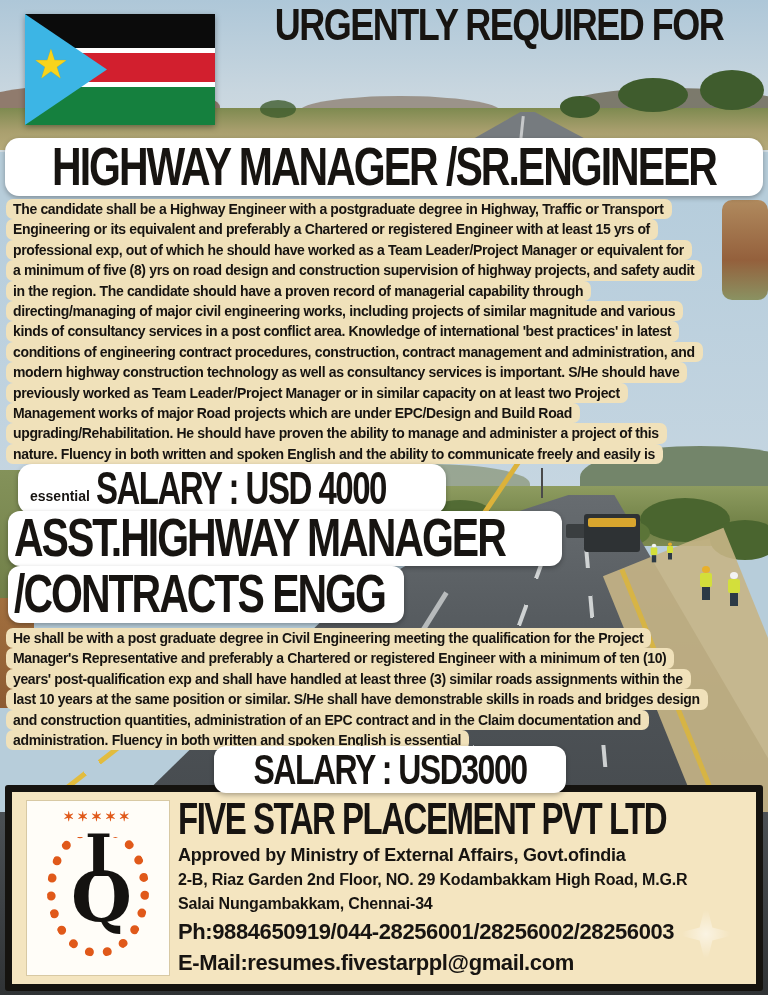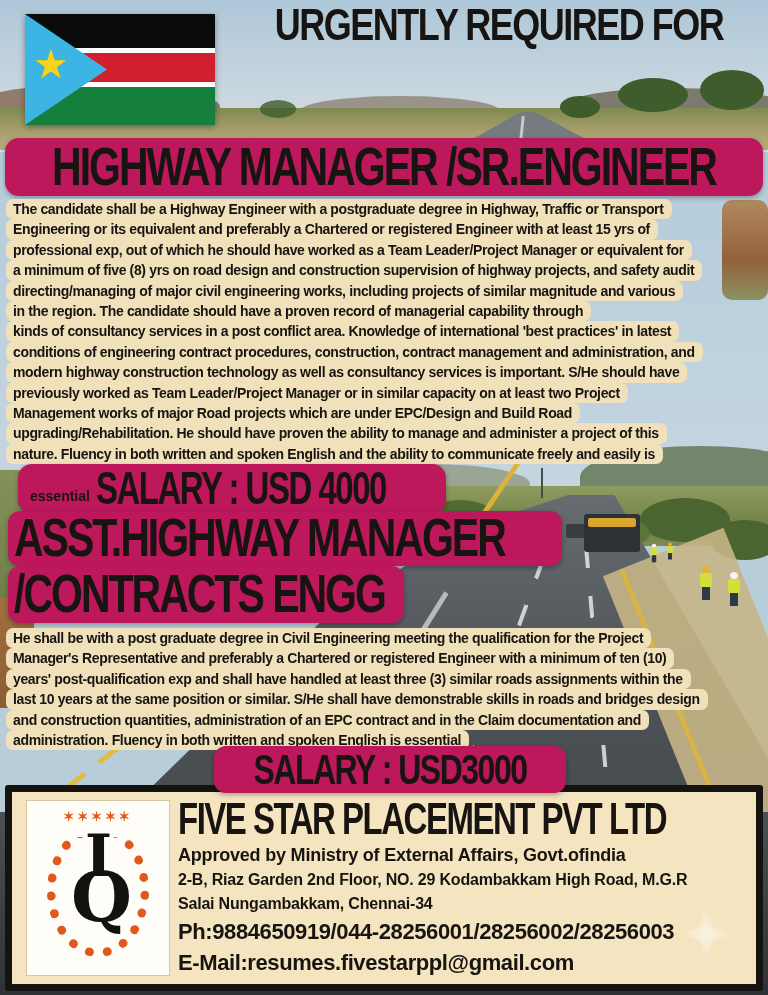--- a/index.html
+++ b/index.html
@@ -91,21 +91,21 @@
   .st-red{height:29px;background:#d21f2e;}
   .st-green{flex:1;background:#15803e;}
   .flag .tri{position:absolute;left:0;top:0;width:82px;height:100%;background:#3cb5e5;
     clip-path:polygon(0 0,100% 50%,0 100%);}
   .flag .star{position:absolute;left:8px;top:30px;font-size:40px;line-height:40px;
     color:#f8d41c;text-shadow:0 0 1px #c99f00;}
 
   
   .ink{color:#171411;}
   .cond{display:inline-block;font-weight:900;letter-spacing:-1.5px;white-space:nowrap;}
-  .beige{background:#be185d;}
+  .beige{background:#ffffff;}
   .title-wrap{position:absolute;left:238px;top:0;width:522px;z-index:3;
     text-align:center;}
   .title-l1{font-size:36px;transform:scaleY(1.25);line-height:50px;}
   .title-l2{font-size:36px;transform:scaleY(1.25);line-height:50px;margin-top:5px;}
 
   .h1-box{position:absolute;left:5px;top:138px;width:758px;height:58px;z-index:3;
     border-radius:14px;display:flex;align-items:center;justify-content:center;
     box-shadow:0 2px 5px rgba(0,0,0,.3);}
   .h1-box .cond{font-size:41px;letter-spacing:-2px;transform:scaleY(1.3);}
 
@@ -233,22 +233,22 @@
 
   <div class="h1-box beige ink">
     <span class="cond">HIGHWAY MANAGER /SR.ENGINEER</span>
   </div>
 
   <div class="para para-1">
       <div class="pline">The candidate shall be a Highway Engineer with a postgraduate degree in Highway, Traffic or Transport</div>
       <div class="pline">Engineering or its equivalent and preferably a Chartered or registered Engineer with at least 15 yrs of</div>
       <div class="pline">professional exp, out of which he should have worked as a Team Leader/Project Manager or equivalent for</div>
       <div class="pline">a minimum of five (8) yrs on road design and construction supervision of highway projects, and safety audit</div>
+      <div class="pline">in the region. The candidate should have a proven record of managerial capability through</div>
       <div class="pline">directing/managing of major civil engineering works, including projects of similar magnitude and various</div>
-      <div class="pline">in the region. The candidate should have a proven record of managerial capability through</div>
       <div class="pline">kinds of consultancy services in a post conflict area. Knowledge of international 'best practices' in latest</div>
       <div class="pline">conditions of engineering contract procedures, construction, contract management and administration, and</div>
       <div class="pline">modern highway construction technology as well as consultancy services is important. S/He should have</div>
       <div class="pline">previously worked as Team Leader/Project Manager or in similar capacity on at least two Project</div>
       <div class="pline">Management works of major Road projects which are under EPC/Design and Build Road</div>
       <div class="pline">upgrading/Rehabilitation. He should have proven the ability to manage and administer a project of this</div>
       <div class="pline">nature. Fluency in both written and spoken English and the ability to communicate freely and easily is</div>
     </div>
 
   <div class="salary1 beige ink">

